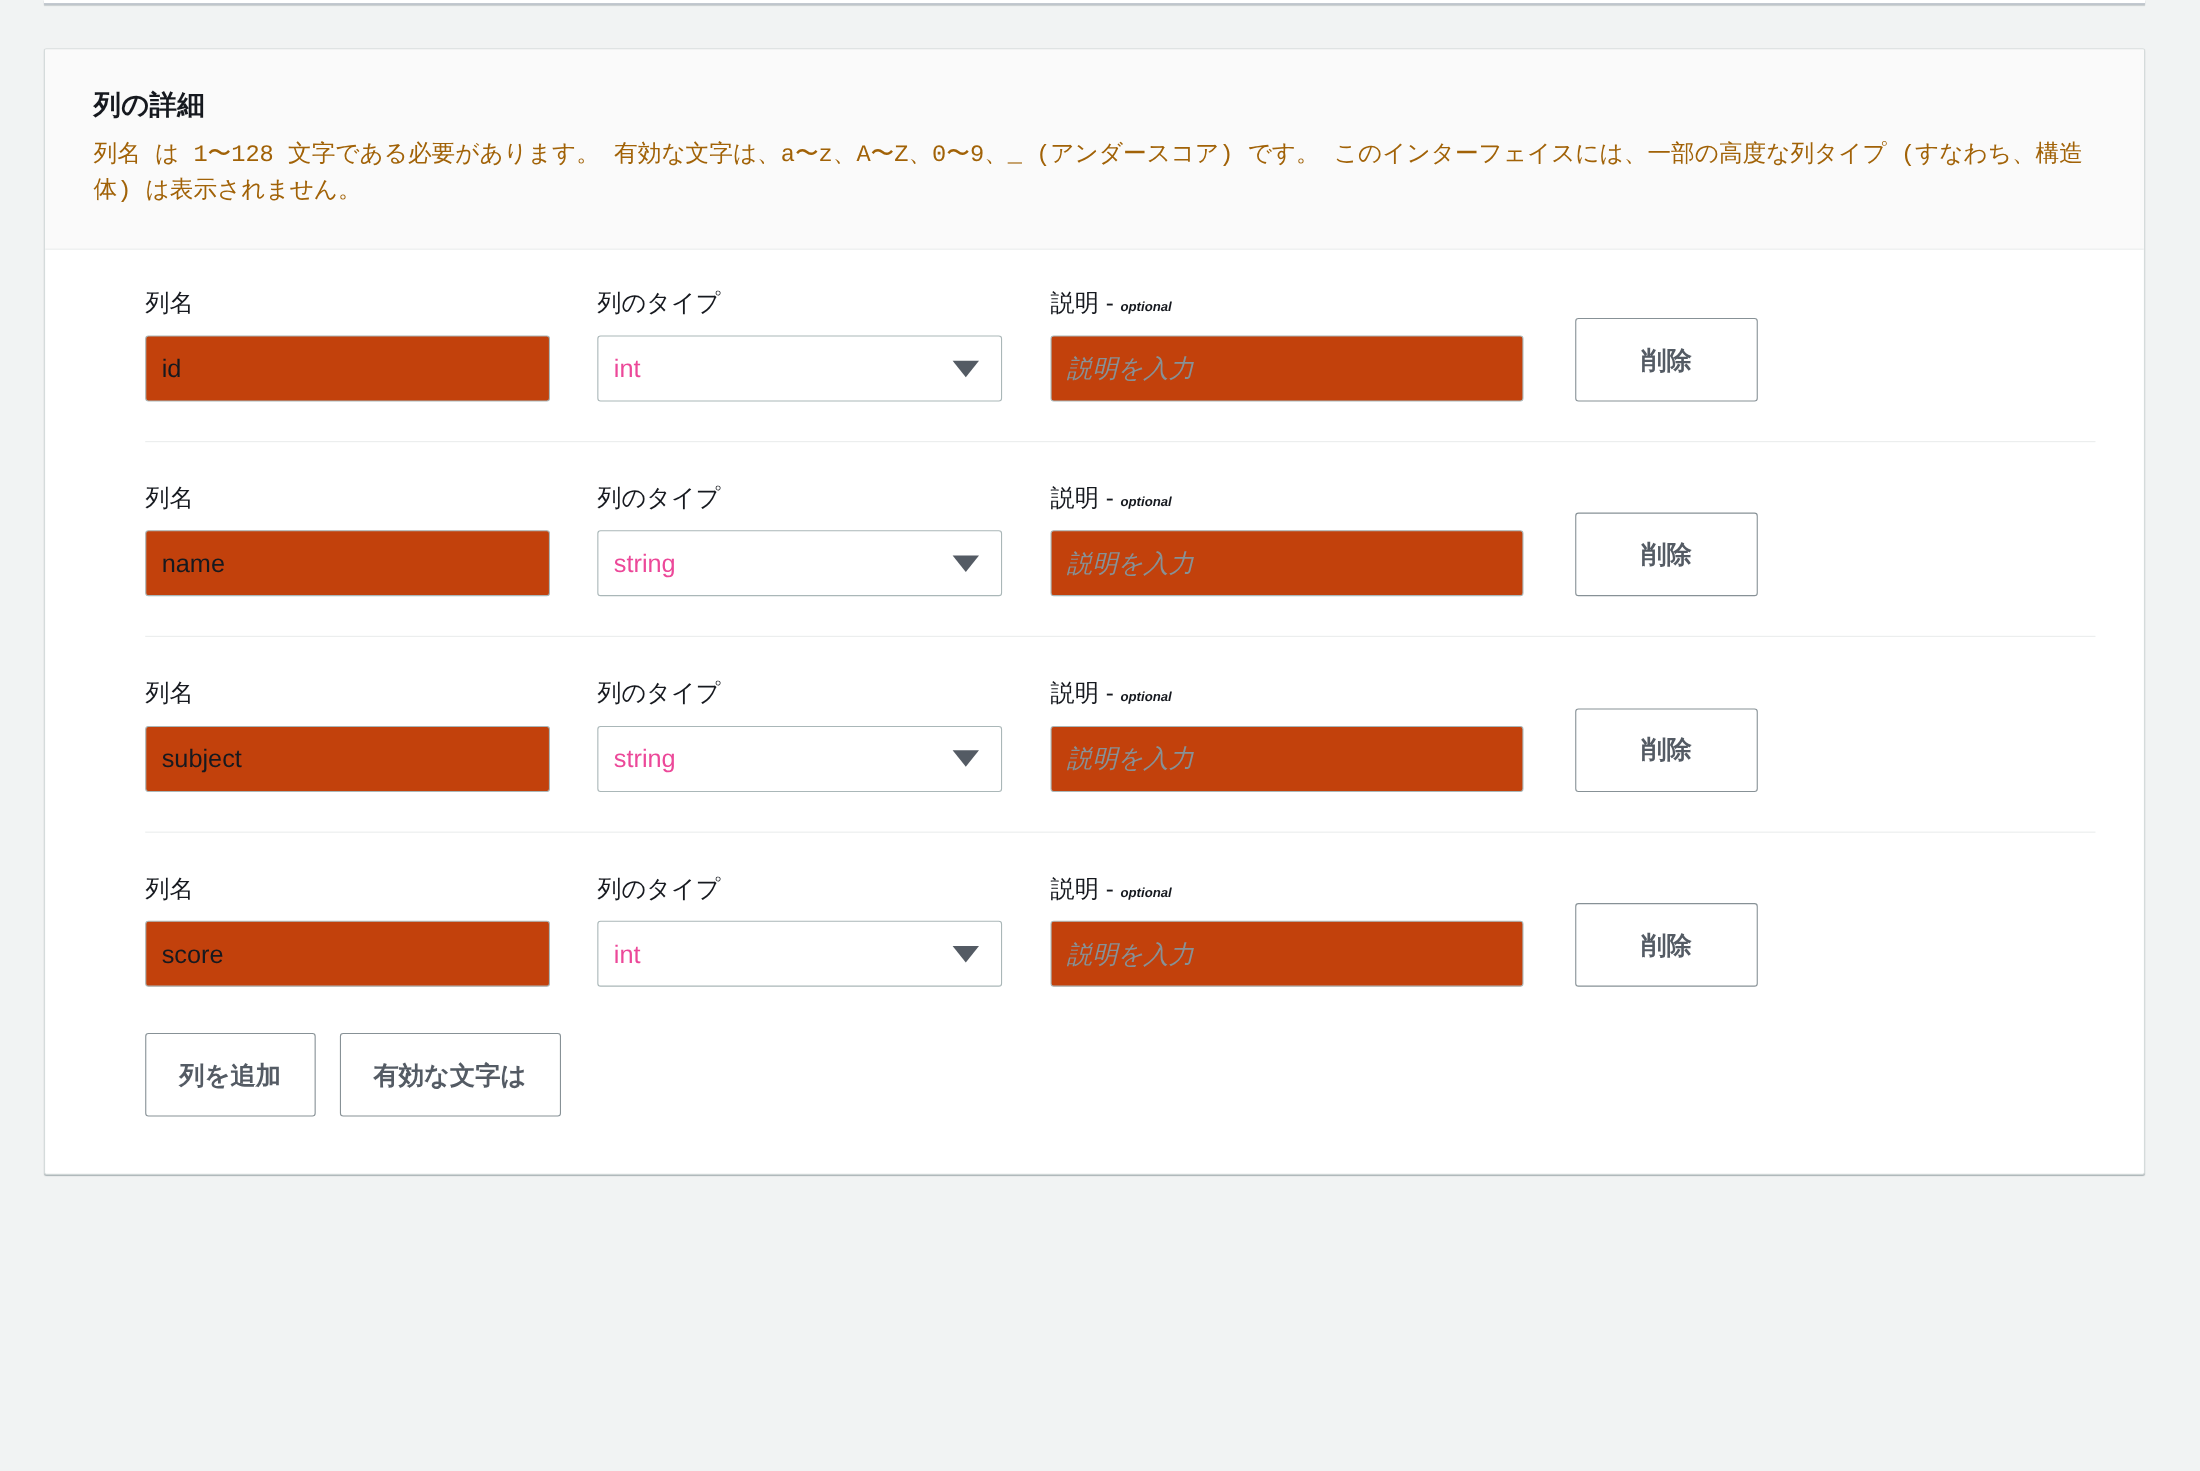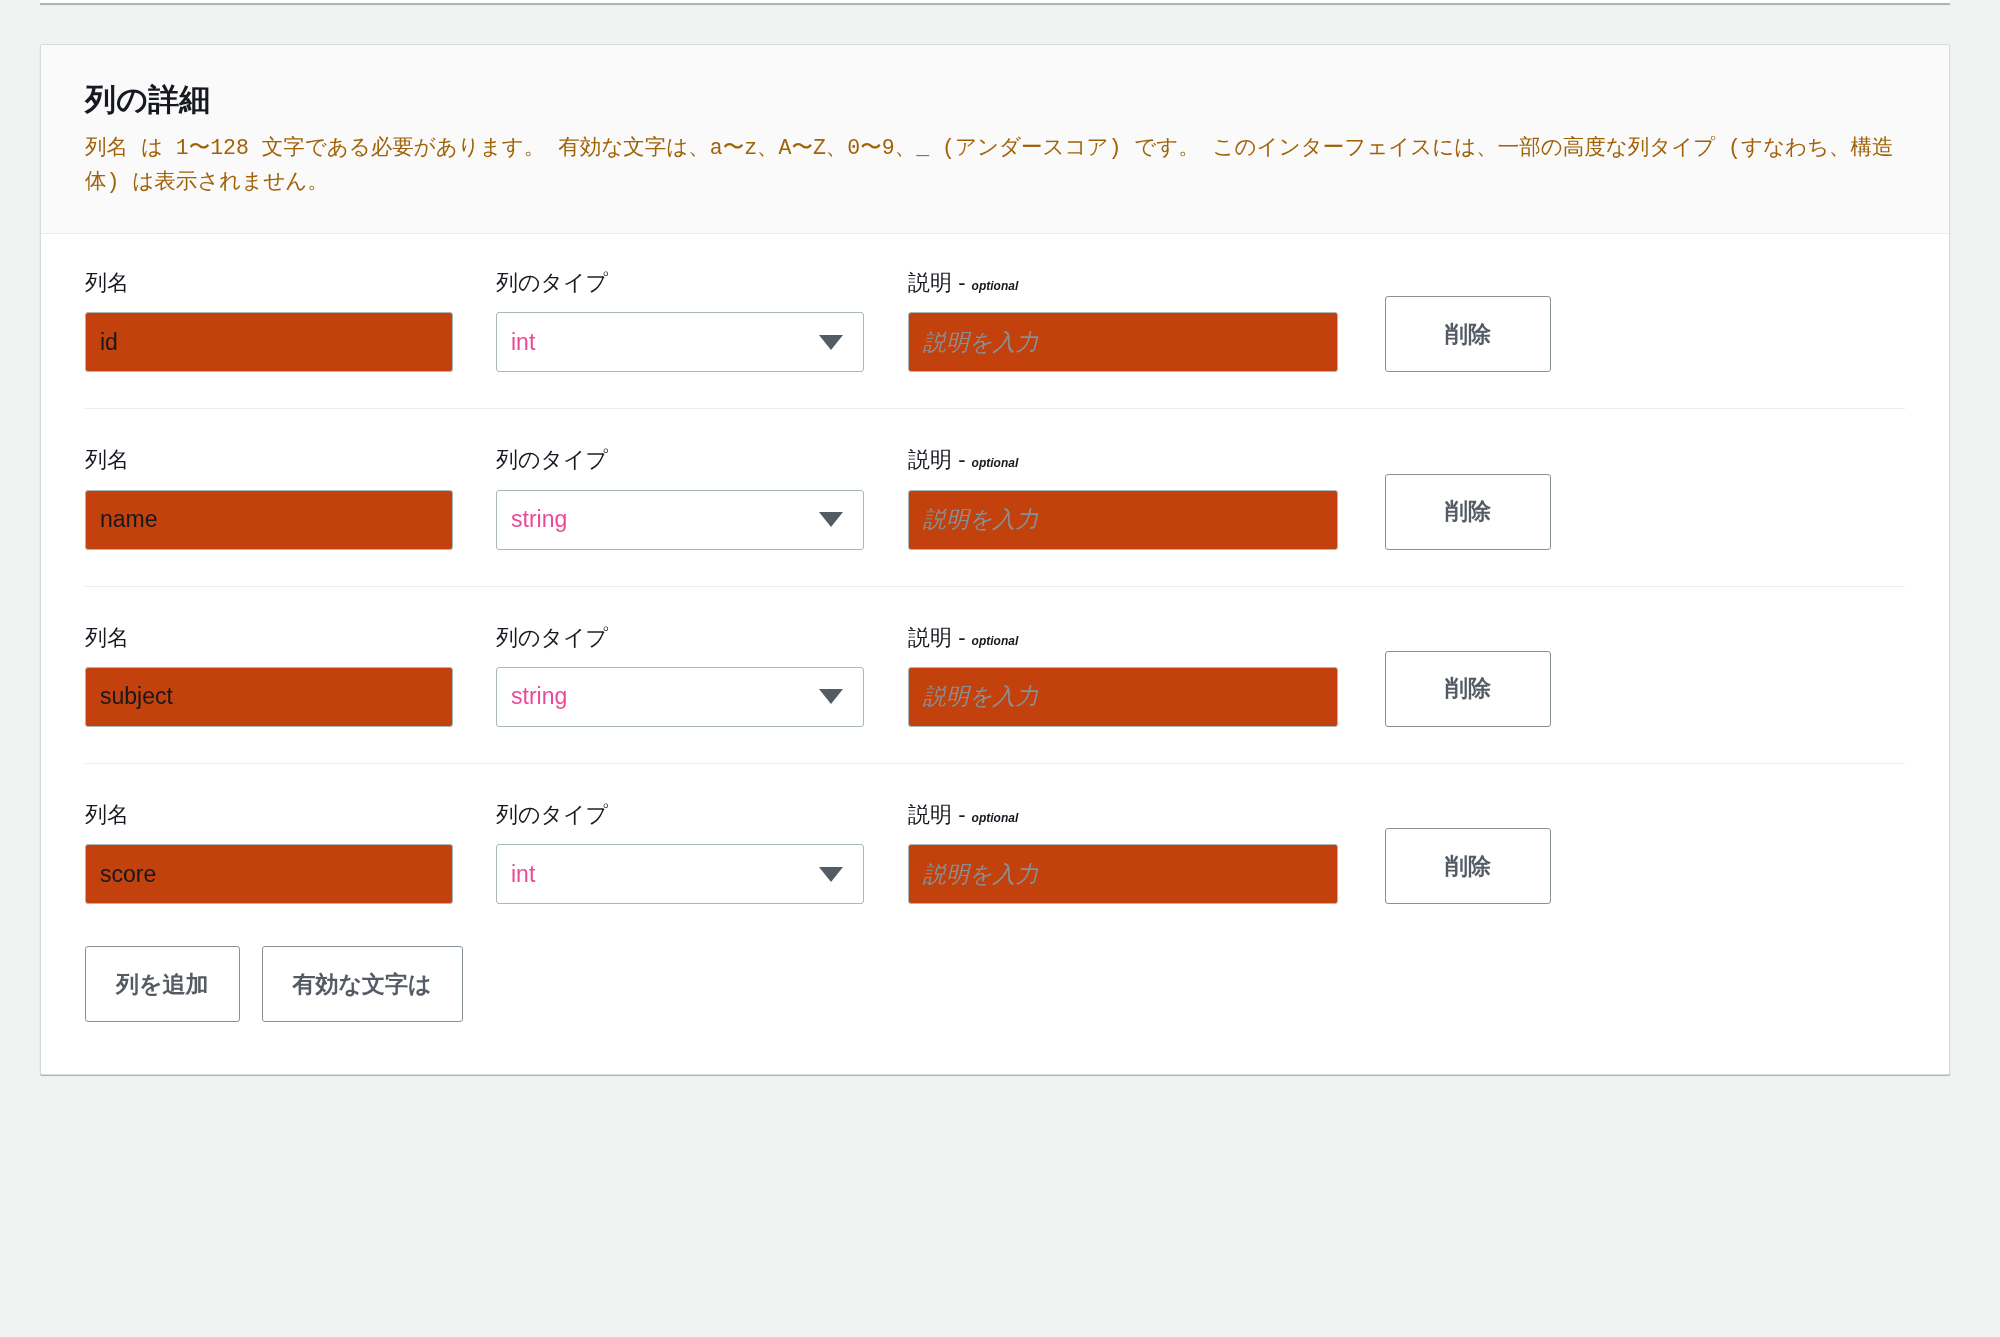--- a/index.html
+++ b/index.html
@@ -40,38 +40,39 @@
     box-shadow: 0 1px 1px 0 rgba(0,28,36,0.30);
     box-sizing: border-box;
   }
 
   .card-header {
     background: #fafafa;
     border-bottom: 1px solid #eaeded;
     padding: 36px 44px 34px 44px;
   }
   .card-title {
-    font-size: 31px;
+    font-size: 25px;
     font-weight: bold;
     line-height: 1.2;
     color: #16191f;
     margin: 0 0 14px 0;
     letter-spacing: 0.2px;
   }
   .card-desc {
     font-size: 21.5px;
     line-height: 1.55;
     color: #a16207;
     margin: 0;
     max-width: 1830px;
     font-family: Liberation Mono, monospace;
   }
 
   .card-body {
     padding: 0 44px 0 44px;
+    margin-left: 47px;
   }
 
   .col-row {
     display: flex;
     align-items: flex-end;
     padding: 38px 0 36px 0;
     border-top: 1px solid #eaeded;
   }
   .col-row.first { border-top: none; padding-top: 36px; }
 

